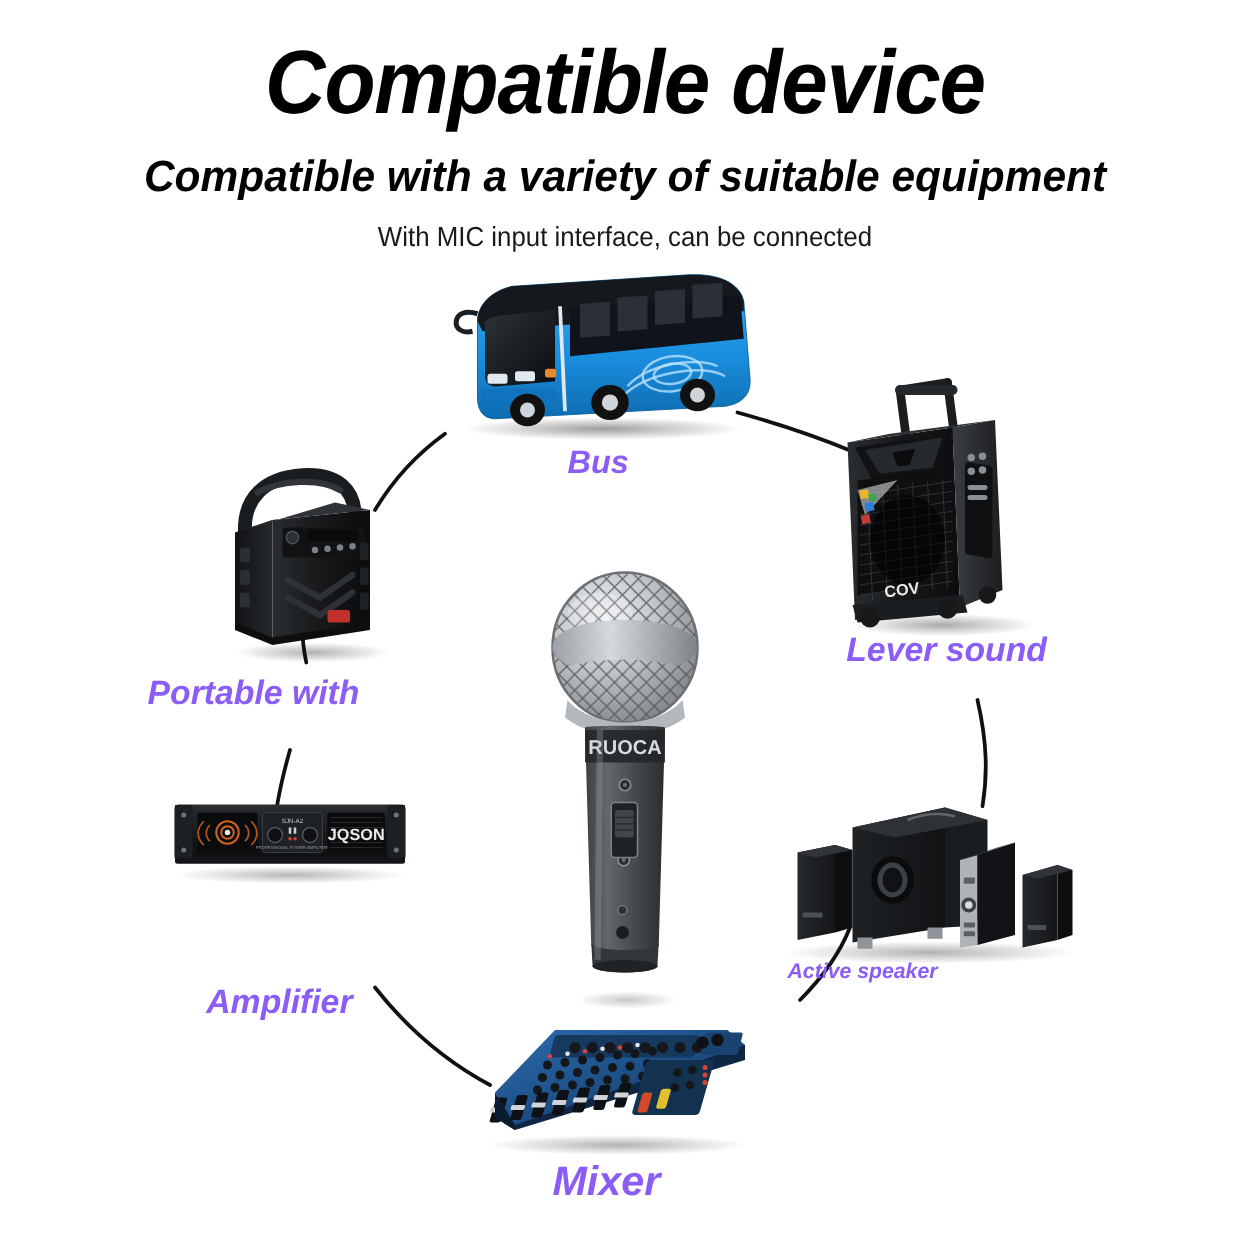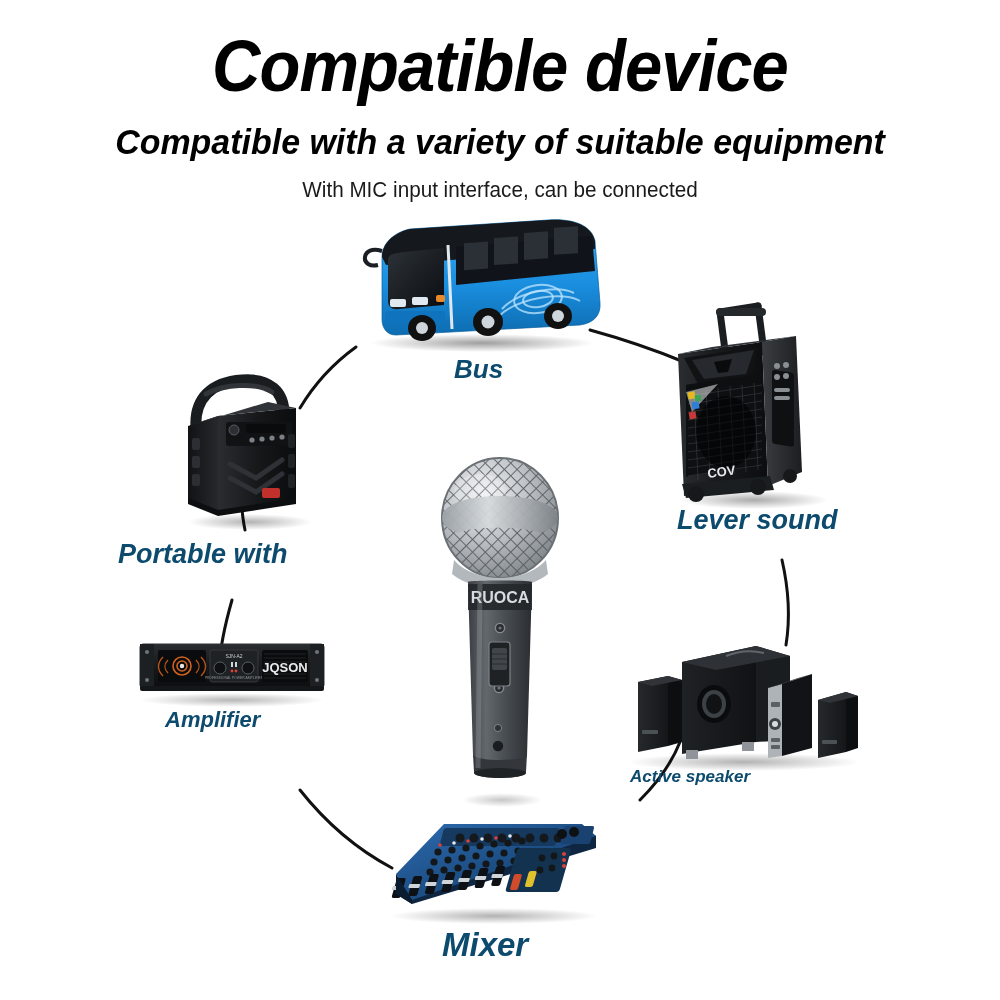--- a/index.html
+++ b/index.html
@@ -12,21 +12,21 @@
   .h-title{font-size:72px;font-weight:bold;font-style:italic;letter-spacing:-1px;
            line-height:1;margin-top:30px;white-space:nowrap;
            transform:scaleX(0.93);}
   .h-sub{font-size:35px;font-weight:bold;font-style:italic;line-height:1;
          margin-top:22px;white-space:nowrap;transform:scaleX(0.97);}
   .h-note{font-size:22px;font-weight:normal;line-height:1;margin-top:20px;
           white-space:nowrap;color:#1a1a1a;transform:scaleX(0.94);}
 
   
   .node-label{position:absolute;font-weight:bold;font-style:italic;
-              white-space:nowrap;color:#0c4a6e;line-height:1;}
+              white-space:nowrap;color:#8b5cf6;line-height:1;}
 
   
   .node{position:absolute;}
   .node svg{display:block;}
 
   
   #arcs{position:absolute;left:0;top:0;width:1000px;height:1000px;}
 </style>
 </head>
 <body>
@@ -412,21 +412,21 @@
       <rect x="130" y="22" width="46" height="32" rx="2" fill="#0a0b0c"></rect>
       <g opacity="0.5" stroke="#4a4f54" stroke-width="0.7">
         <path d="M132,26 H174 M132,30 H174 M132,34 H174 M132,38 H174
                  M132,42 H174 M132,46 H174 M132,50 H174"></path>
       </g>
       <text x="153" y="44" text-anchor="middle" font-family="Liberation Sans, sans-serif" font-size="13" font-weight="bold" fill="#e9eaec">JQSON</text>
 
       <rect x="8" y="58" width="184" height="5" rx="2" fill="#14161a"></rect>
     </svg>
   </div>
-  <div class="node-label" style="left:165px;top:709px;font-size:22px;">Amplifier</div>
+  <div class="node-label" style="left:165px;top:788px;font-size:27px;">Amplifier</div>
 
   <div class="node" style="left:172px;top:372px;">
     <svg width="152" height="160" viewBox="0 0 152 160">
       <defs>
         <linearGradient id="paFront" x1="0" y1="0" x2="1" y2="0">
           <stop offset="0" stop-color="#2a2d30"></stop>
             <stop offset="0.5" stop-color="#16181a"></stop>
           <stop offset="1" stop-color="#0b0c0e"></stop>
         </linearGradient>
         <linearGradient id="paSide" x1="0" y1="0" x2="1" y2="0">

